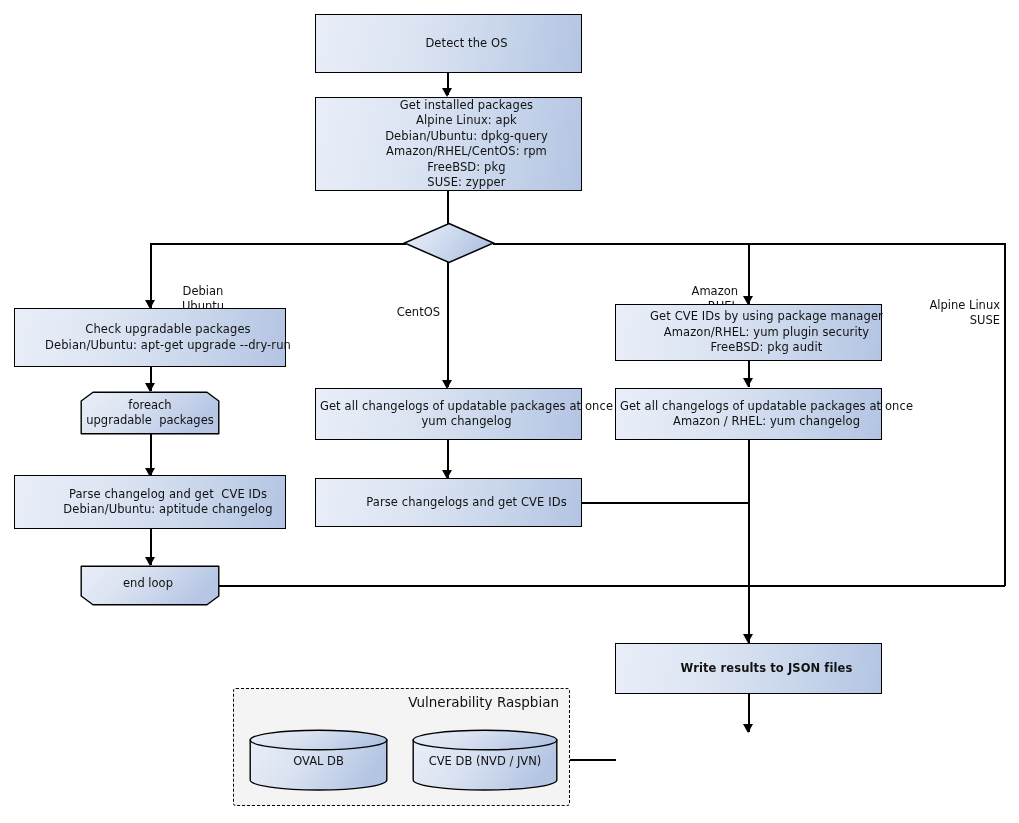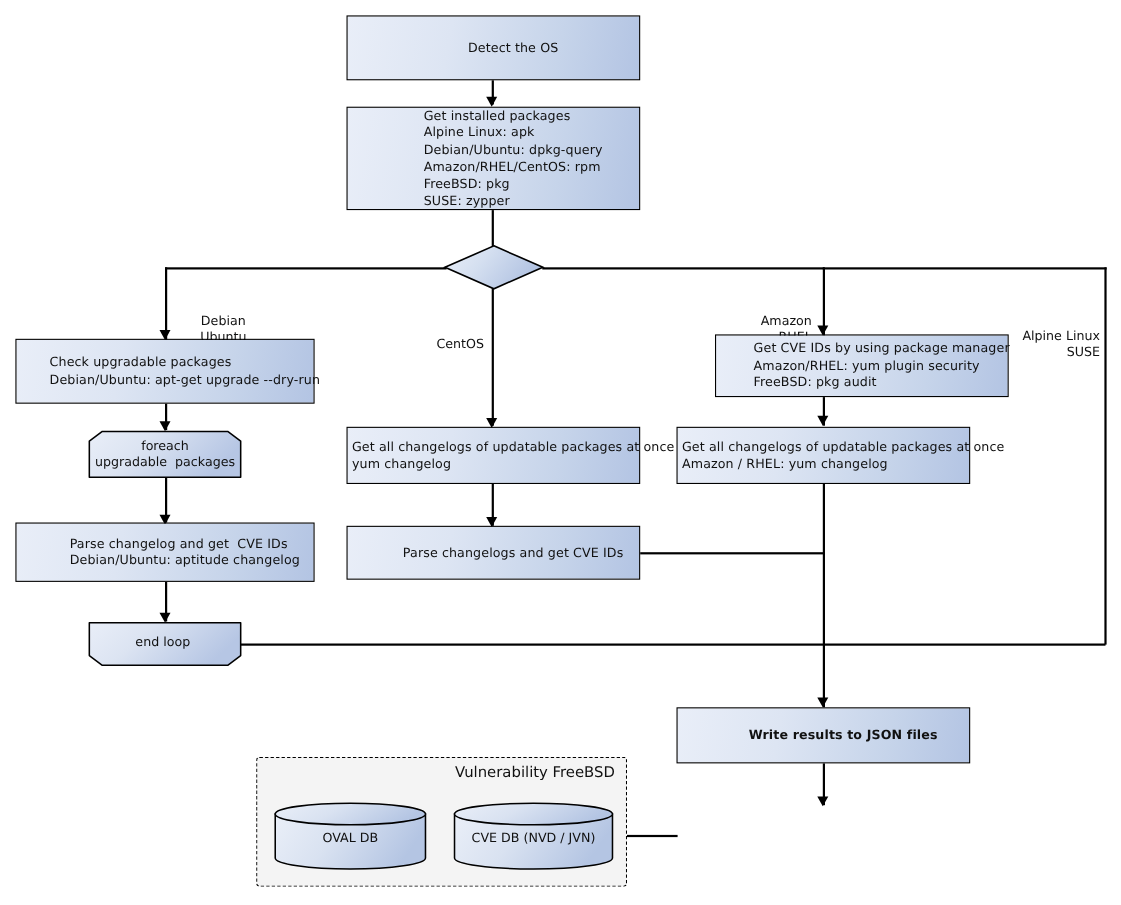--- a/index.html
+++ b/index.html
@@ -19,20 +19,21 @@
     overflow: hidden;
   }
 
   
   .node {
     position: absolute;
     box-sizing: border-box;
     display: flex;
     align-items: center;
     justify-content: center;
+    text-align: center;
     font-size: 11.5px;
     line-height: 15.5px;
     color: #111111;
     white-space: pre;
     letter-spacing: 0.1px;
     padding-left: 36px;
   }
   .boxshape {
     border: 1.3px solid #000000;
     background: linear-gradient(100deg, #e9eef8 0%, #dde5f3 35%, #c6d4ea 72%, #b3c4e3 100%);
@@ -257,38 +258,38 @@
 
   <div class="node boxshape" style="left:315px; top:388px; width:267px; height:52px;">
     <span class="label overflow-label">Get all changelogs of updatable packages at once
 yum changelog</span>
   </div>
 
   <div class="node boxshape" style="left:315px; top:478px; width:267px; height:49px;">
     <span class="label">Parse changelogs and get CVE IDs</span>
   </div>
 
-  <div class="node boxshape" style="left:650px; top:304px; width:267px; height:57px;">
+  <div class="node boxshape" style="left:615px; top:304px; width:267px; height:57px;">
     <span class="label">Get CVE IDs by using package manager
 Amazon/RHEL: yum plugin security
 FreeBSD: pkg audit</span>
   </div>
 
   <div class="node boxshape" style="left:615px; top:388px; width:267px; height:52px;">
     <span class="label overflow-label">Get all changelogs of updatable packages at once
 Amazon / RHEL: yum changelog</span>
   </div>
 
   <div class="node boxshape" style="left:615px; top:643px; width:267px; height:51px;font-weight:bold;">
     <span class="label">Write results to JSON files</span>
   </div>
 
 
   <div class="group-box" style="left:233px; top:688px; width:337px; height:118px;">
-    <div class="group-title">Vulnerability FreeBSD</div>
+    <div class="group-title">Vulnerability Raspbian</div>
   </div>
 
   <div class="cylinder" style="left:249px; top:729px; width:139px; height:62px;">
     <svg width="139" height="62" viewBox="0 0 139 62">
       <defs>
         <linearGradient id="cylGradA" x1="0" y1="0" x2="1" y2="0.25">
           <stop offset="0%" stop-color="#eaeff8"></stop>
           <stop offset="45%" stop-color="#d9e2f1"></stop>
           <stop offset="100%" stop-color="#b4c5e3"></stop>
         </linearGradient>

